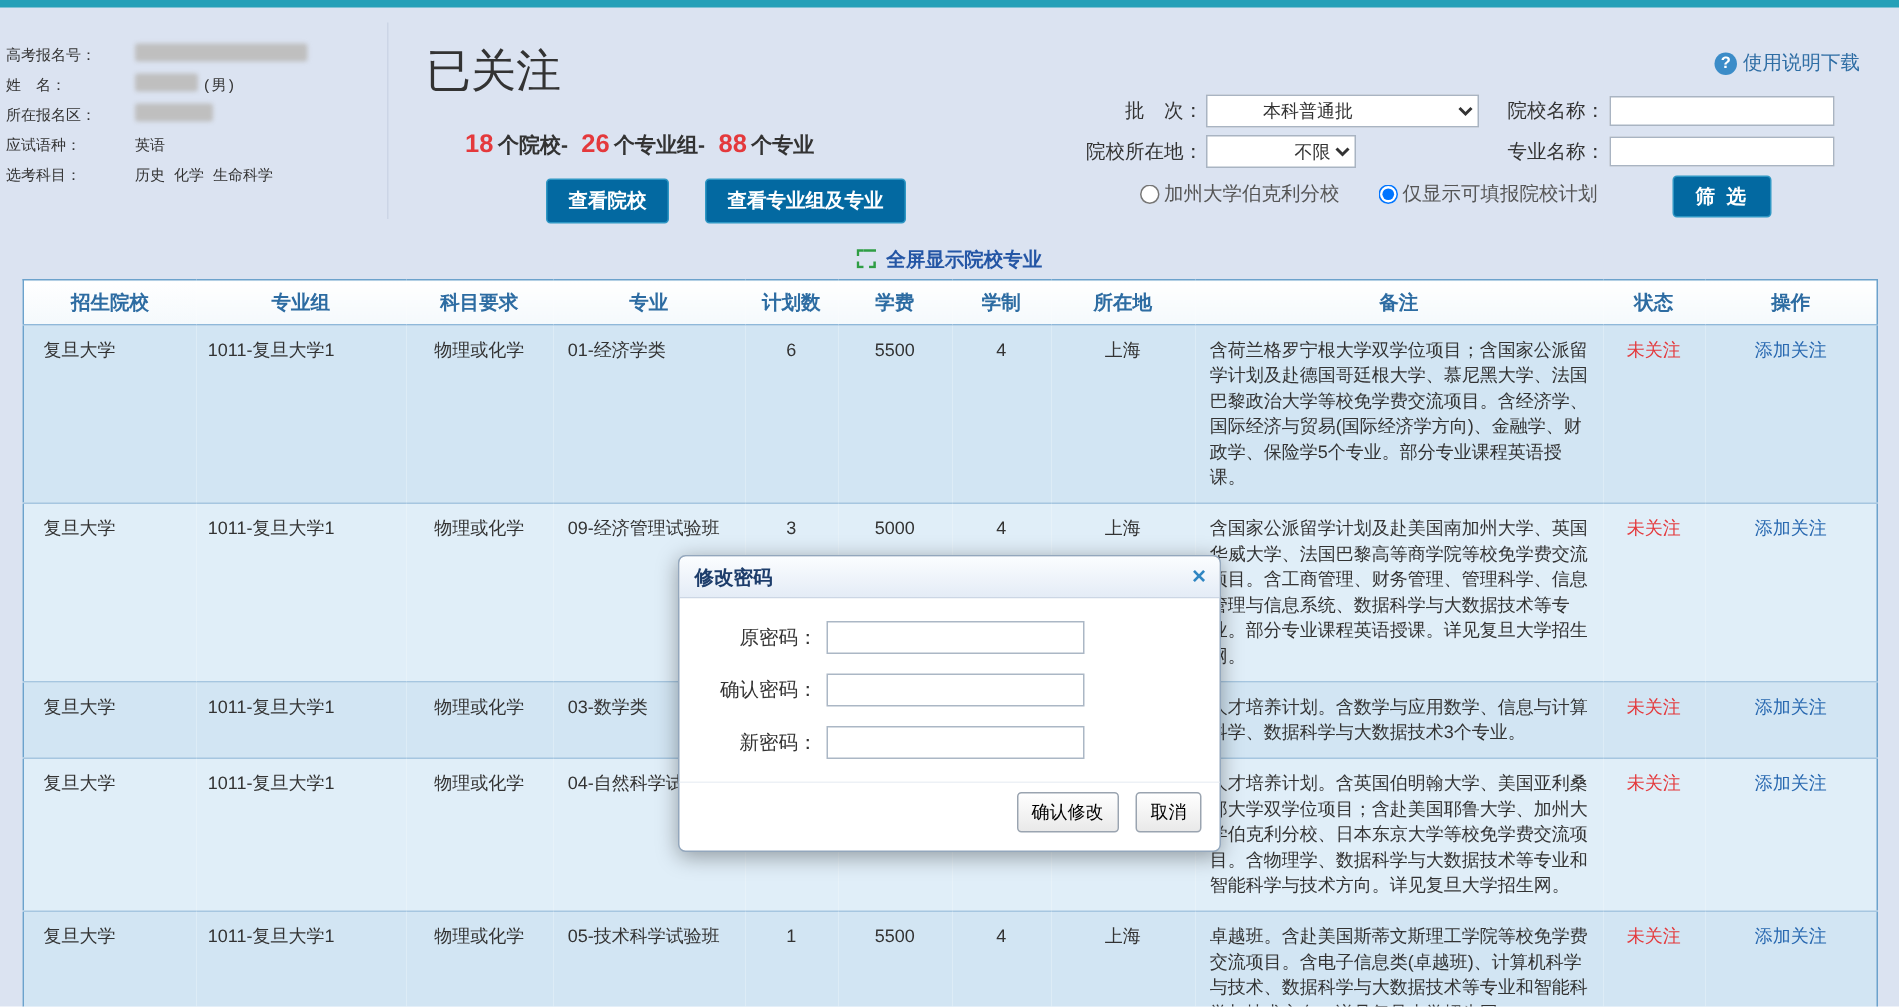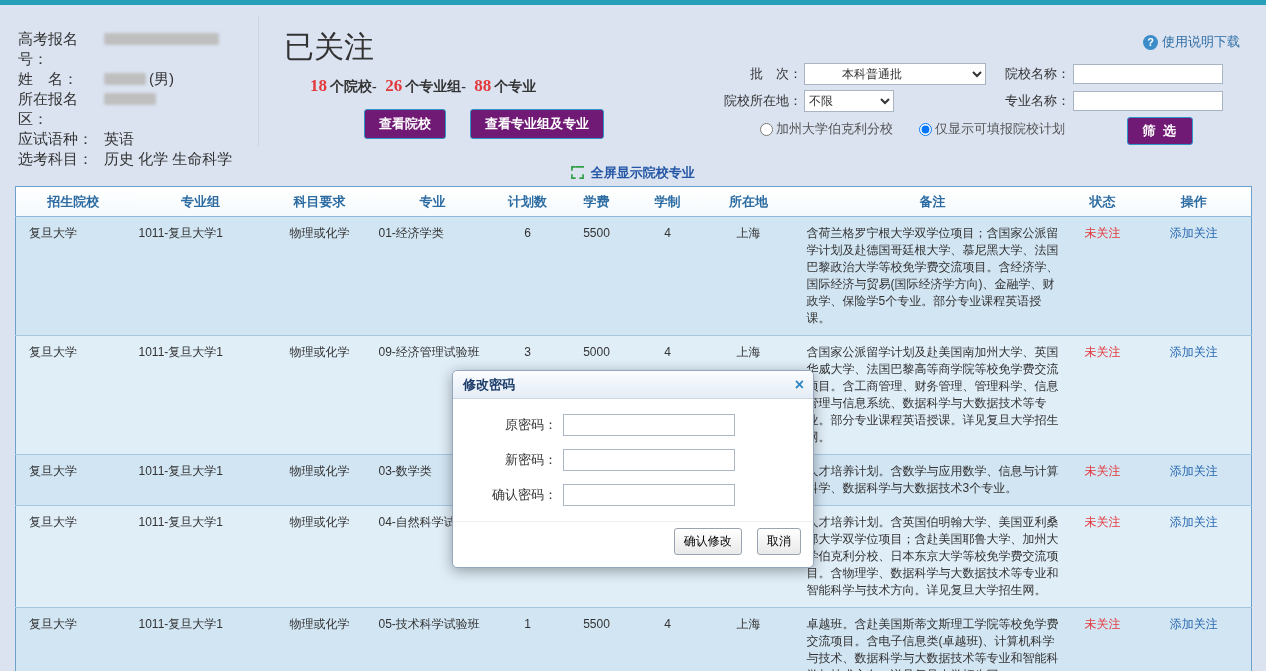--- a/index.html
+++ b/index.html
@@ -6,57 +6,57 @@
   html,body { width:1266px; height:671px; }
   body {
     font-family:"Liberation Sans","DejaVu Sans",sans-serif;
     font-size:12px; color:#333; background:#dbe3f1;
     overflow:hidden; position:relative;
   }
   .topbar { height:5px; background:#25a0b8; }
 
   
   .header { position:relative; height:155px; }
-  .profile { position:absolute; left:18px; top:24px; width:232px; font-size:15px; line-height:20px; }
+  .profile { position:absolute; left:4px; top:24px; width:232px; font-size:10px; line-height:20px;font-family:Liberation Mono, monospace; }
   .p-row { display:flex; }
   .p-label { width:86px; flex:none; }
   .p-value-wrap { flex:1; }
   .redact { display:inline-block; height:12px; background:#bfbfbf; border-radius:2px; filter:blur(1.5px); margin-right:3px; vertical-align:-1px; }
   .redact.w0 { width:115px; }
   .redact.w1 { width:42px; }
   .redact.w2 { width:52px; }
   .header-divider { position:absolute; left:258px; top:10px; bottom:14px; width:1px; background:#ccd5e6; }
 
   .followed { position:absolute; left:284px; top:22px; }
   .followed-title { font-size:30px; font-weight:normal; color:#333; }
-  .followed-stats { margin:8px 0 0 26px; font-size:14px; font-weight:bold; white-space:nowrap;font-family:Liberation Serif, serif; }
+  .followed-stats { margin:18px 0 0 26px; font-size:14px; font-weight:bold; white-space:nowrap; }
   .stat-num { color:#e4393c; font-size:17px; margin-right:3px; }
   .stat-unit { margin-right:5px; }
   .followed-buttons { margin:13px 0 0 80px; display:flex; gap:24px; }
   .btn-blue {
-    background:#701a75; border:1px solid #2f97c4; color:#fff;
+    background:#0369a1; border:1px solid #2f97c4; color:#fff;
     font-size:13px; font-weight:bold; padding:5px 14px; border-radius:3px;
     cursor:pointer; font-family:inherit;
   }
 
   .help { position:absolute; right:26px; top:28px; color:#2e6da4; font-size:13px; cursor:pointer; display:flex; align-items:center; gap:4px; }
   .help-icon { width:15px; height:15px; border-radius:50%; background:#3b8cc8; color:#fff; font-weight:bold; font-size:11px; display:inline-flex; align-items:center; justify-content:center; flex:none; }
 
   .filters { position:absolute; right:45px; top:58px; width:505px; font-size:13px; }
   .f-row { display:flex; align-items:center; margin-bottom:5px; }
   .f-label { width:86px; text-align:right; flex:none; }
   .f-ctrl { width:188px; flex:none; margin-left:2px; }
   select { height:22px; border:1px solid #a9b4c2; background:#fff; font-family:inherit; font-size:12px; color:#333; }
   .sel-batch { width:182px;padding-left:33px; }
-  .sel-loc { width:90px; }
+  .sel-loc { width:100px;text-align:right; }
   .f-label2 { width:78px; text-align:right; flex:none; }
   .f-input { width:150px; height:20px; border:1px solid #a9b4c2; background:#fff; margin-left:3px; font-family:inherit; padding:0 4px; }
   .f-radios { margin:8px 0 0 44px; display:flex; align-items:center; gap:26px; color:#555; }
   .f-radios label { display:flex; align-items:center; gap:3px; cursor:pointer; }
-  .filter-btn { position:absolute; right:28px; top:54px; padding:4px 14px; letter-spacing:2px; }
+  .filter-btn { position:absolute; right:40px; top:54px; padding:4px 14px; letter-spacing:2px; }
 
   
   .table-zone { padding:0 15px; }
   .fullscreen-link { text-align:center; padding:4px 6px 4px; color:#2456a5; font-weight:bold; font-size:13px; cursor:pointer; }
   .fullscreen-link svg { vertical-align:-2px; margin-right:3px; }
   .college-table { width:100%; border-collapse:collapse; background:#fff; border:1px solid #6ca2cc; table-layout:fixed; font-size:12px; }
   thead th { height:30px; color:#2d6ca2; font-weight:bold; background:linear-gradient(#ffffff,#f4f9fc); border-bottom:1px solid #8fb8d9; text-align:center; font-size:13px; }
   tbody td { border-top:1px solid #a6c6e0; padding:8px 6px; vertical-align:top; line-height:17px; word-break:break-all; }
   tbody tr:nth-child(odd)  { background:#d2e5f3; }
   tbody tr:nth-child(even) { background:#e0eef8; }
@@ -72,25 +72,25 @@
   .dialog {
     position:absolute; left:452px; top:370px; width:362px; background:#fff;
     border:1px solid #93a7bd; border-radius:5px; box-shadow:0 3px 14px rgba(0,0,0,.35); z-index:10;
   }
   .dialog-header {
     height:28px; line-height:28px; padding:0 10px;
     background:linear-gradient(#fbfdff,#e4ecf6); border-bottom:1px solid #ccd6e4;
     border-radius:5px 5px 0 0; font-weight:bold; color:#1d3d6b; font-size:13px; position:relative;
   }
   .dialog-close { position:absolute; right:9px; top:0; color:#2f86c2; font-size:16px; font-weight:bold; cursor:pointer; }
-  .dialog-body { padding:15px 26px 2px; }
+  .dialog-body { padding:15px 14px 2px; }
   .d-row { display:flex; align-items:center; margin-bottom:13px; }
   .d-label { width:78px; text-align:right; margin-right:6px; font-size:13px; flex:none; }
   .d-input { width:172px; height:22px; border:1px solid #abb7c5; background:#fff; font-family:inherit; padding:0 4px; }
-  .dialog-footer { text-align:right; padding:6px 12px 12px; border-top:1px solid #edf1f6;font-family:Liberation Mono, monospace; }
+  .dialog-footer { text-align:right; padding:6px 12px 12px; border-top:1px solid #edf1f6; }
   .dlg-btn {
     font-family:inherit; font-size:12px; padding:4px 9px; margin-left:8px;
     background:linear-gradient(#ffffff,#e9e9e9); border:1px solid #9aa4b0; border-radius:3px; cursor:pointer;
   }
 </style>
 </head>
 <body>
 
 <div class="topbar"></div>
 
@@ -301,26 +301,26 @@
     <span>修改密码</span>
     <span class="dialog-close">×</span>
   </div>
   <div class="dialog-body">
   <div class="d-row">
     <span class="d-label">原密码：</span>
     <input class="d-input" type="password" style="">
   </div>
 
   <div class="d-row">
+    <span class="d-label">确认密码：</span>
+    <input class="d-input" type="password" style="">
+  </div>
+
+  <div class="d-row">
     <span class="d-label">新密码：</span>
-    <input class="d-input" type="password" style="">
-  </div>
-
-  <div class="d-row">
-    <span class="d-label">确认密码：</span>
     <input class="d-input" type="password" style="">
   </div>
 </div>
   <div class="dialog-footer">
     <button class="dlg-btn">确认修改</button>
     <button class="dlg-btn">取消</button>
   </div>
 </div>
 
 </body></html>

